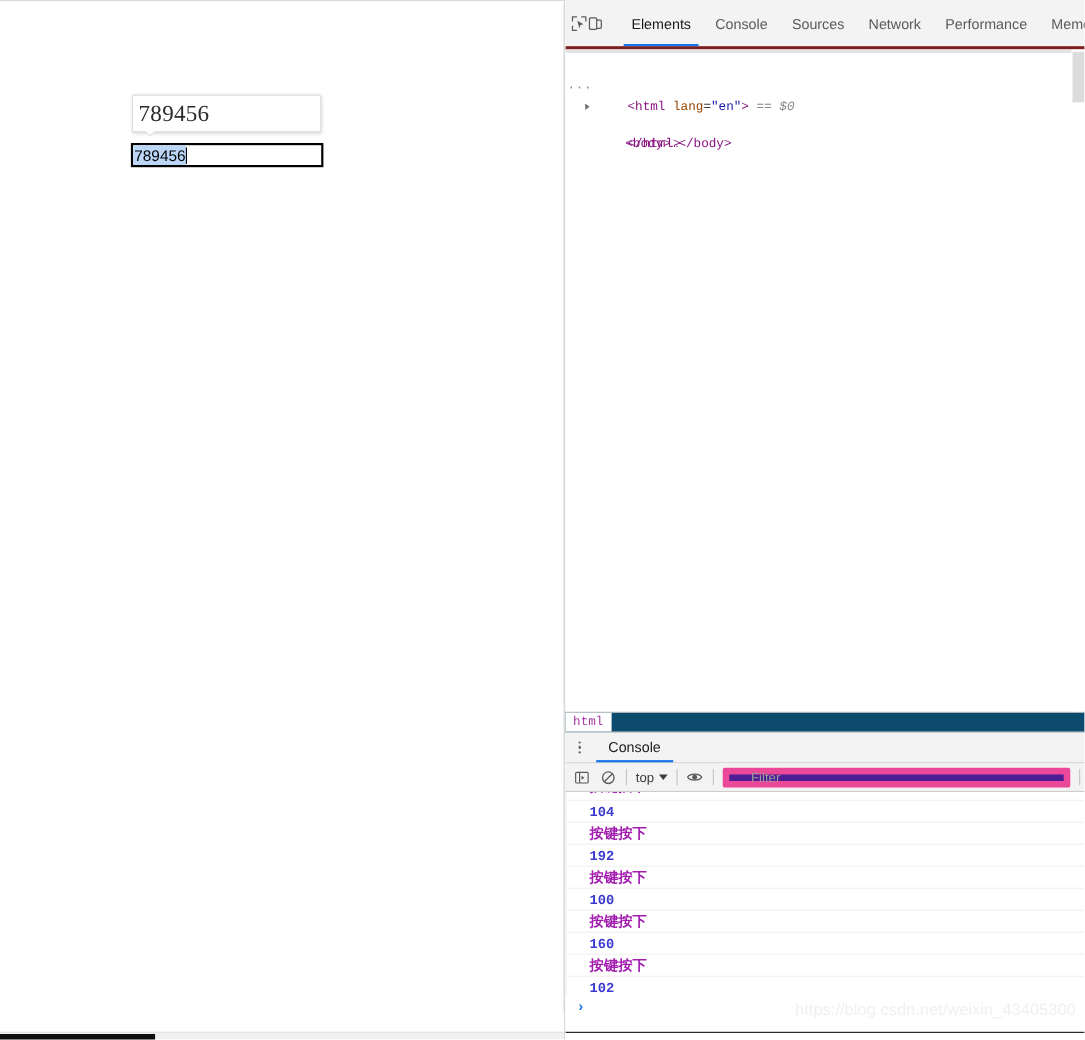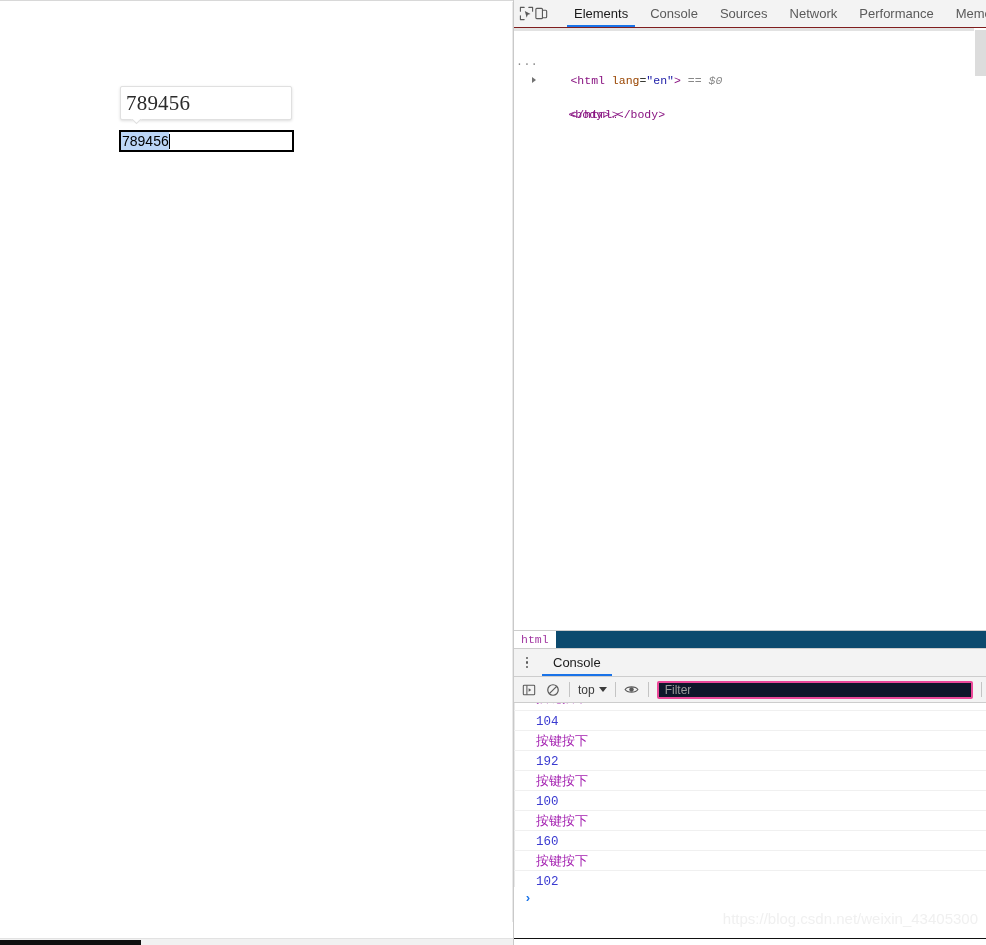--- a/index.html
+++ b/index.html
@@ -151,23 +151,23 @@
     height: 945px;
     background: #ffffff;
     overflow: hidden;
     font-size: 12px;
     color: #5a5a5a;
   }
 
   
   #dt-toolbar {
     position: relative;
-    height: 28px;
+    height: 45px;
     background: #f3f3f3;
-    border-bottom: 1px solid #7f1d1d;
+    border-bottom: 3px solid #7f1d1d;
     display: flex;
     align-items: stretch;
     box-sizing: border-box;
   }
   .dt-icon-btn {
     width: 28px;
     display: flex;
     align-items: center;
     justify-content: center;
     cursor: pointer;
@@ -375,26 +375,26 @@
   .ct-caret {
     width: 0; height: 0;
     border-left: 4px solid transparent;
     border-right: 4px solid transparent;
     border-top: 5px solid #3c3c3c;
   }
   #console-filter {
     flex: 1;
     height: 18px;
     margin: 0 4px 0 4px;
-    background: #0f172a;
-    border: 2px solid #ec4899;
+    background: #4c1d95;
+    border: 6px solid #ec4899;
     border-radius: 2px;
     display: flex;
     align-items: center;
-    padding-left: 6px;
+    padding-left: 20px;
     box-sizing: border-box;
     font-family: "Liberation Sans", sans-serif;
     font-size: 12px;
     color: #9a9a9a;
     min-width: 0;
   }
 
   
   #console-messages {
     position: relative;
@@ -403,20 +403,21 @@
     overflow: hidden;
   }
   .cmsg {
     height: 20px;
     line-height: 20px;
     border-bottom: 1px solid #f0f0f0;
     padding-left: 22px;
     box-sizing: border-box;
     white-space: nowrap;
     position: relative;
+    font-weight: bold;
   }
   .cmsg.clipped {
     height: 8px;
     line-height: 8px;
     overflow: hidden;
   }
   .cmsg .txt-cn {
     font-family: "Liberation Sans", sans-serif;
     font-size: 13px;
     color: #a21caf;

